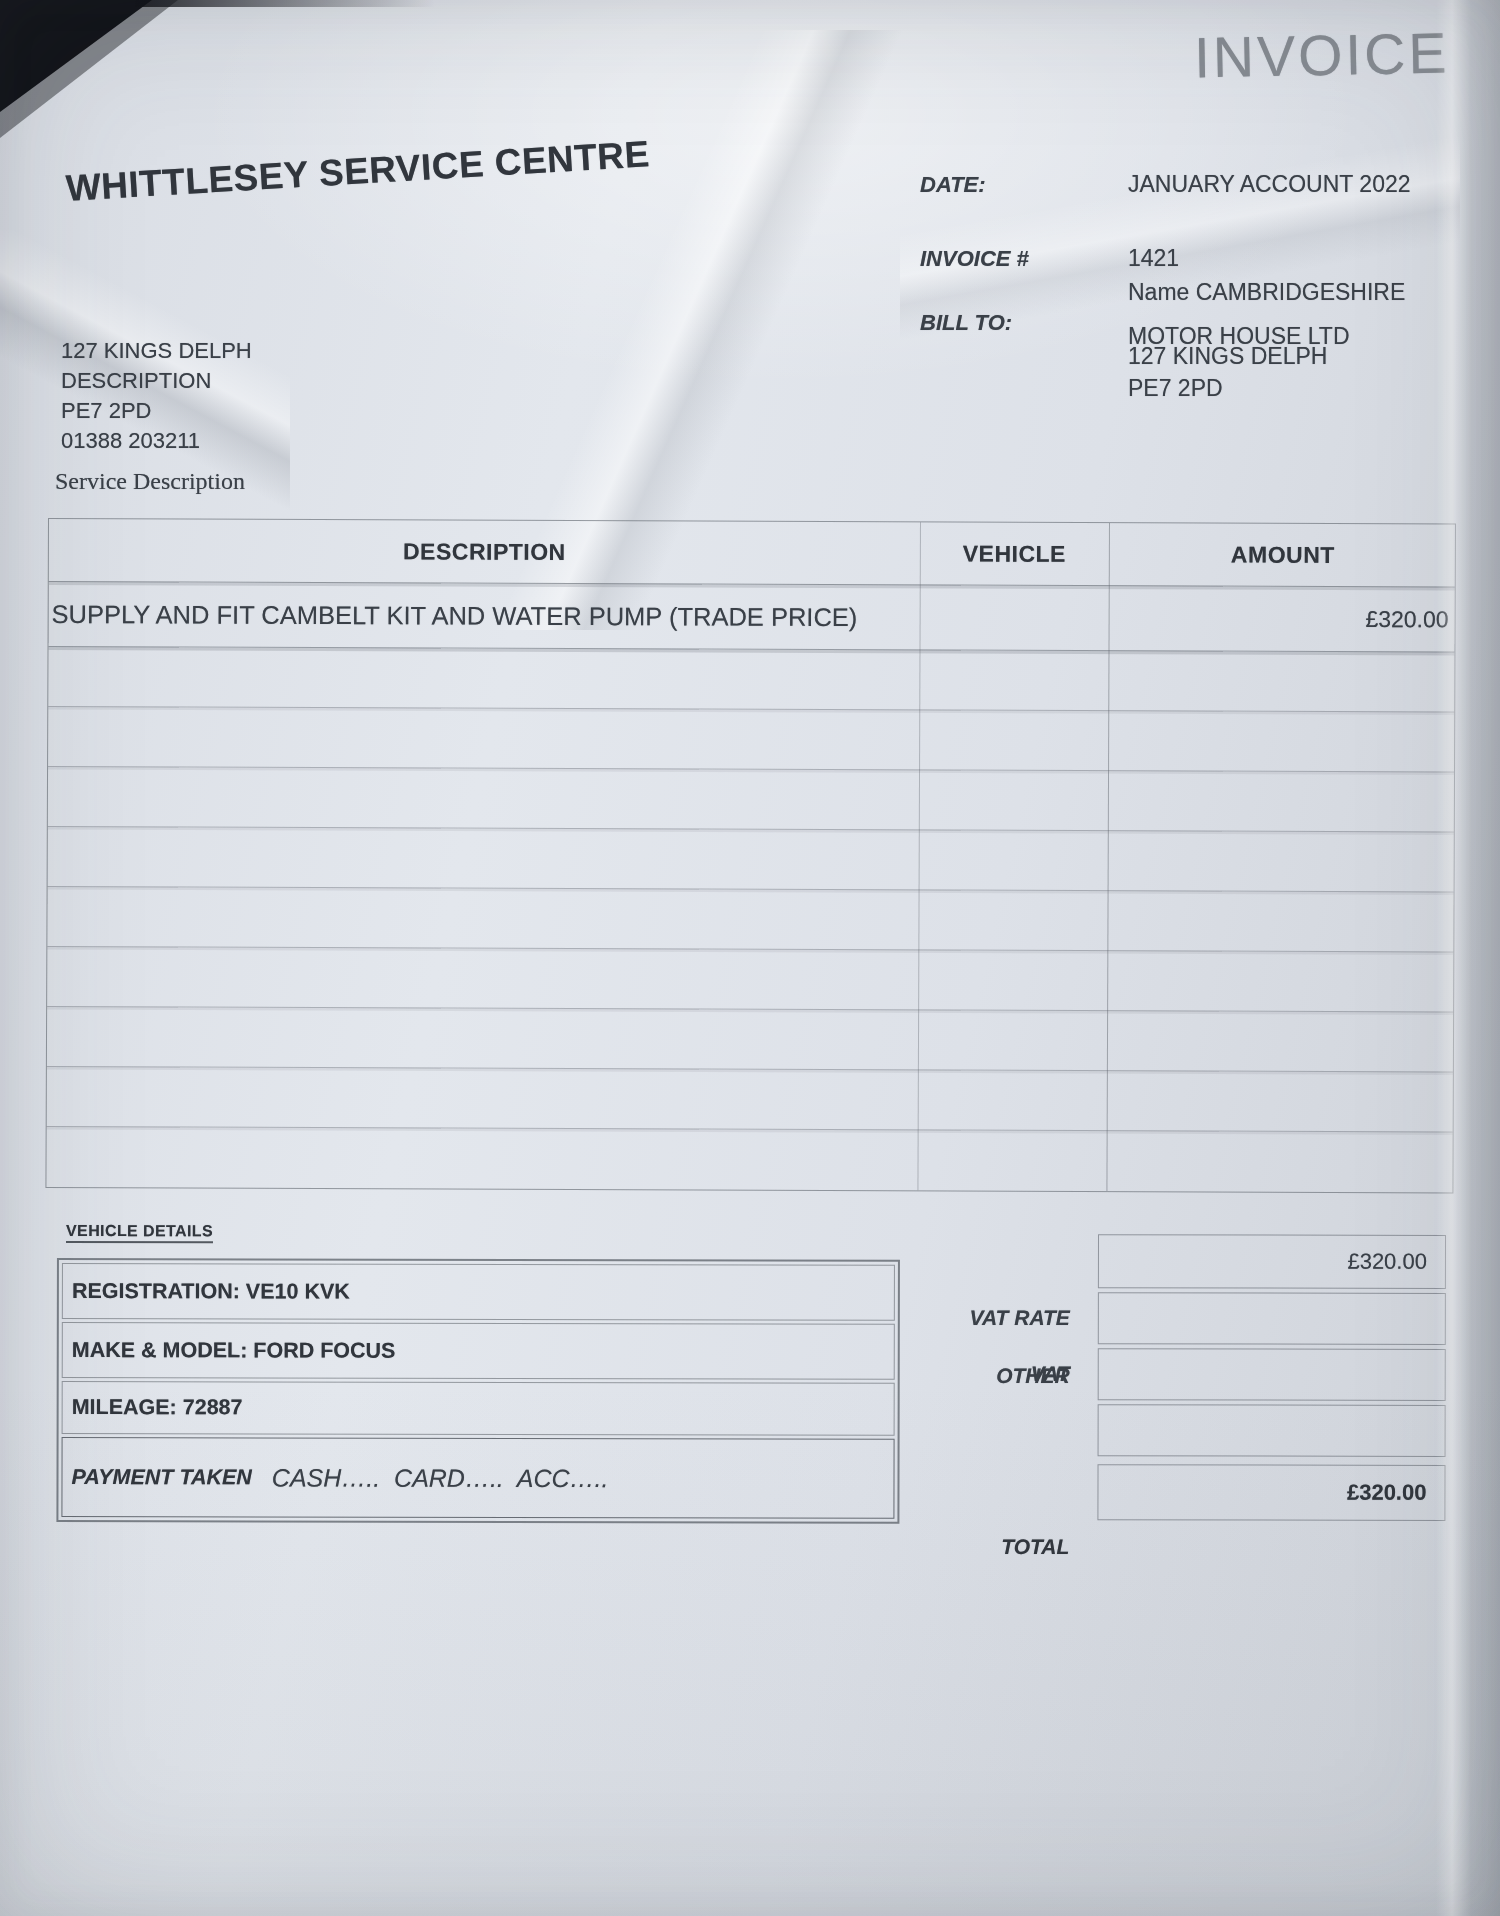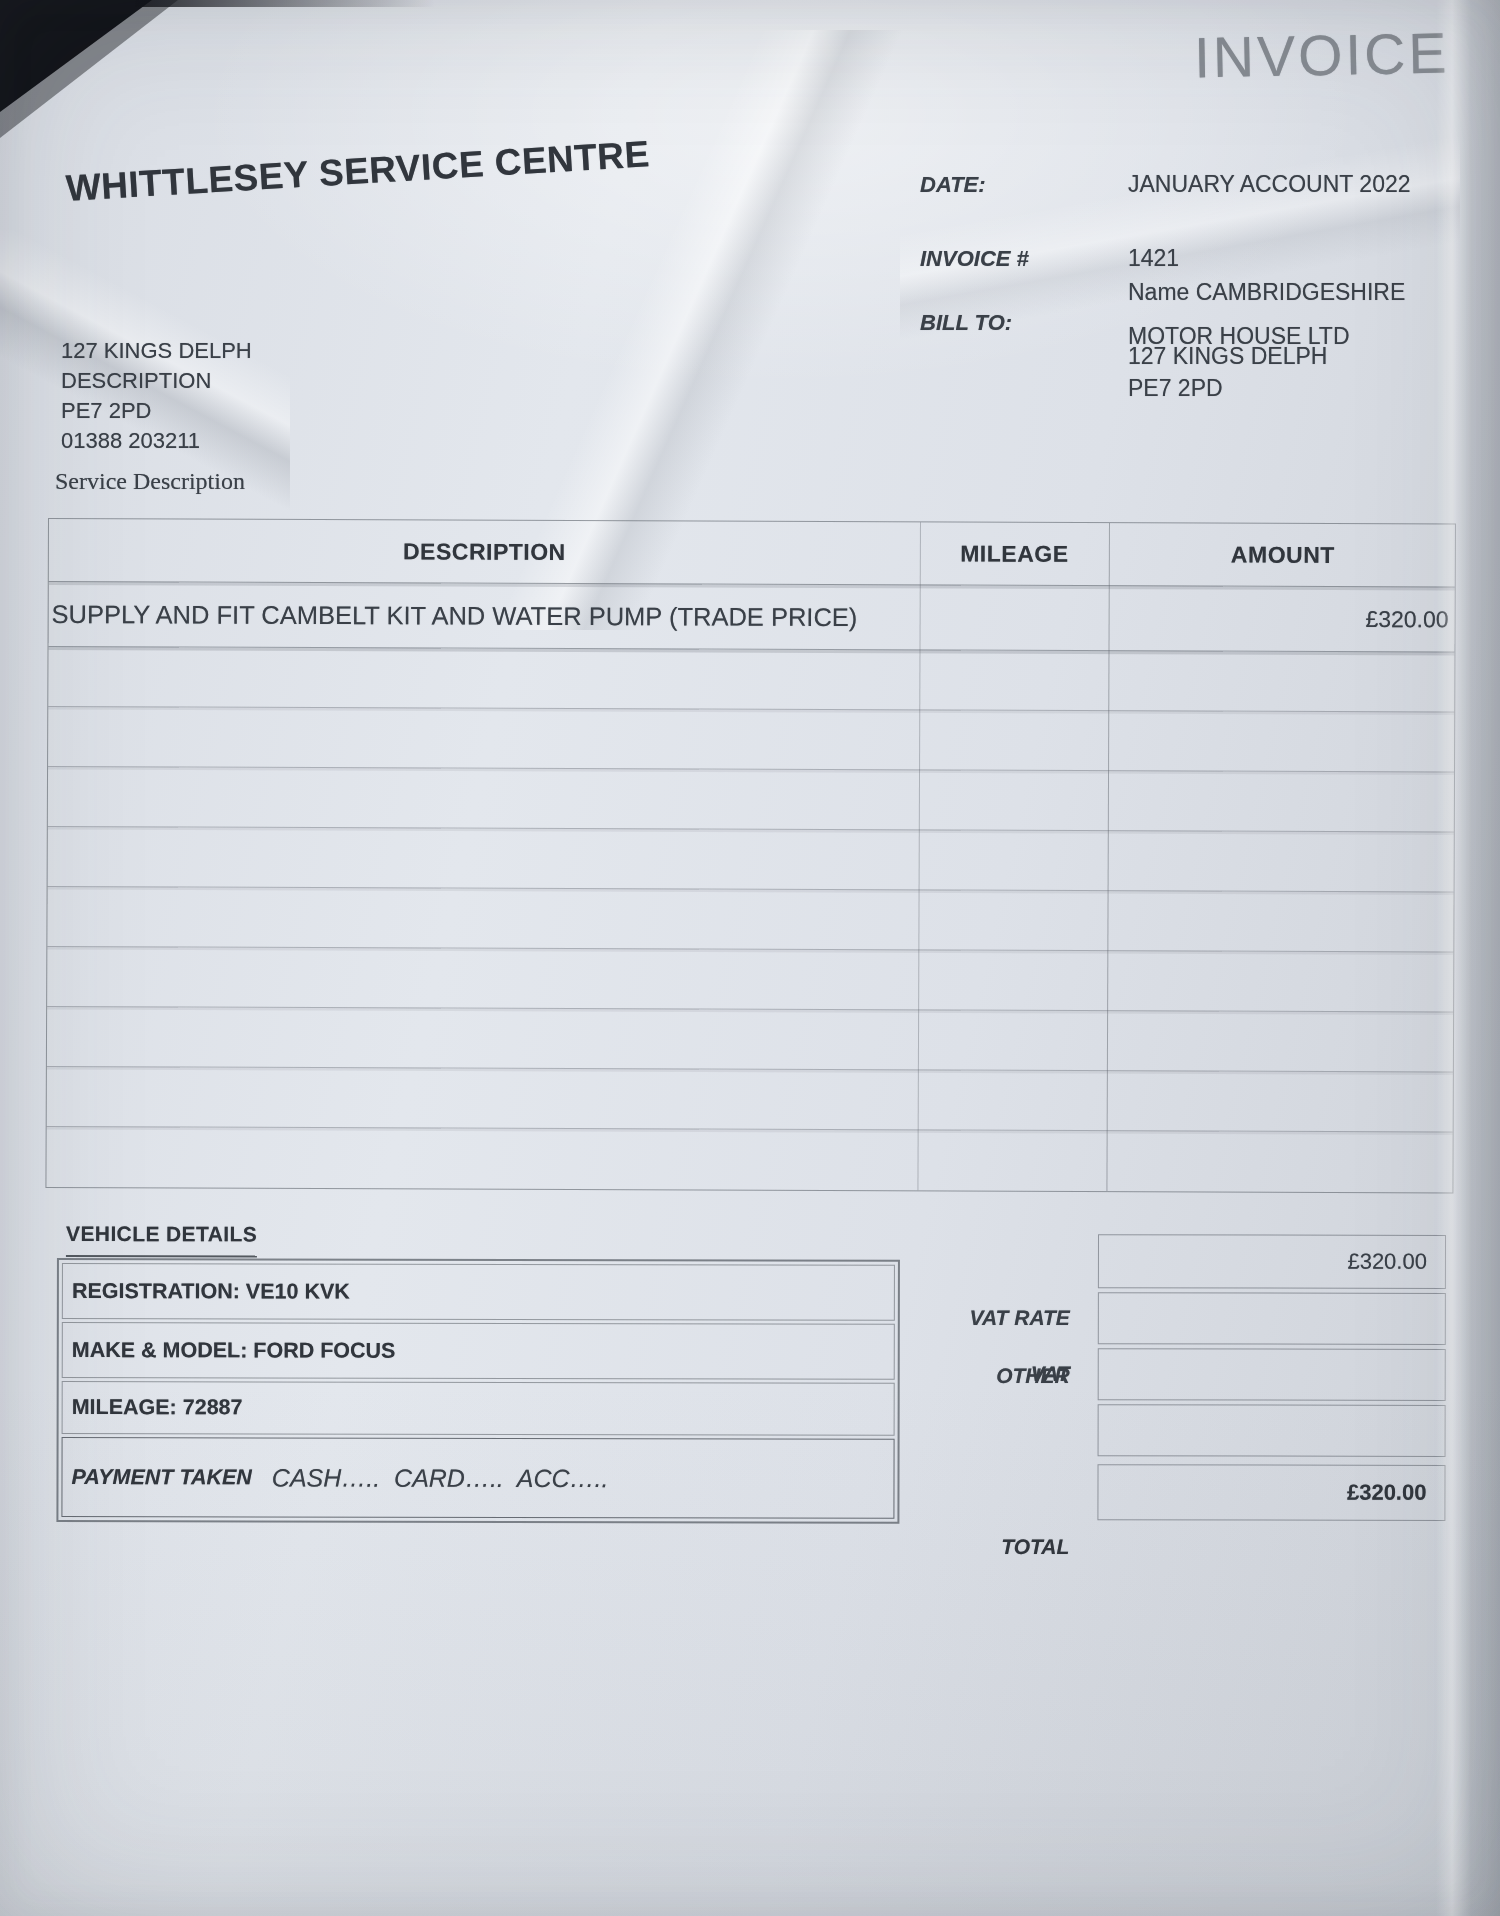--- a/index.html
+++ b/index.html
@@ -56,22 +56,22 @@
           box-shadow:0 2.5px 0 rgba(95,101,110,0.10); }
   .trow:last-child { border-bottom:none; box-shadow:none; }
   .r0 { height:65px; border-bottom:1.4px solid rgba(95,101,110,0.58); box-shadow:0 3px 0 rgba(95,101,110,0.22); }
   .td { display:flex; align-items:center; }
   .td-desc { font-size:25.5px; padding-left:3px; white-space:nowrap; overflow:visible; }
   .td-qty  { justify-content:center; font-size:23px; }
   .td-amt  { justify-content:flex-end; padding-right:8px; font-size:23px; }
 
   
   .bottomwrap { left:0; top:0; width:1500px; height:1916px; transform:rotate(0.12deg); transform-origin:60px 1240px; }
-  .veh-head { left:66px; top:1222px; font-size:21px; font-weight:bold; letter-spacing:0.4px;
-              border-bottom:2.2px solid rgba(59,65,72,0.85); padding-bottom:9px;text-align:center; }
+  .veh-head { left:66px; top:1222px; font-size:16px; font-weight:bold; letter-spacing:0.4px;
+              border-bottom:2.2px solid rgba(59,65,72,0.85); padding-bottom:1px;text-align:center; }
   .veh-box { left:57px; top:1258px; width:843px; height:264px; border:2px solid rgba(62,68,76,0.62);
              padding:3px; display:flex; flex-direction:column; gap:3px; }
   .veh-row { border:1.4px solid rgba(62,68,76,0.48); display:flex; align-items:center;
              padding-left:9px; font-size:21.5px; font-weight:bold; }
   .vr1,.vr2 { height:56px; } .vr3 { height:53px; }
   .veh-pay { flex:1; border:1.9px solid rgba(55,61,69,0.72); }
   .pay-opts { font-weight:normal; font-style:italic; margin-left:20px; font-size:25px; }
 
   .tlabel { left:760px; width:310px; text-align:right; font-size:21px; font-weight:bold; font-style:italic; }
   .tbox { left:1098px; width:348px; border:1.4px solid rgba(85,91,100,0.55);
@@ -110,21 +110,21 @@
     <div>01388 203211</div>
   </div>
   <div class="abs svc ink">Service Description</div>
 
   <div class="abs tablewrap">
     <div class="inv-table">
       <div class="vline vl1"></div>
       <div class="vline vl2"></div>
       <div class="thead ink-b">
         <div class="th">DESCRIPTION</div>
-        <div class="th">MILEAGE</div>
+        <div class="th">VEHICLE</div>
         <div class="th">AMOUNT</div>
       </div>
       <div class="trow r0">
         <div class="td td-desc ink">SUPPLY AND FIT CAMBELT KIT AND WATER PUMP (TRADE PRICE)</div>
         <div class="td td-qty ink"></div>
         <div class="td td-amt ink">£320.00</div>
       </div>
       <div class="trow">
         <div class="td td-desc ink"></div>
         <div class="td td-qty ink"></div>

